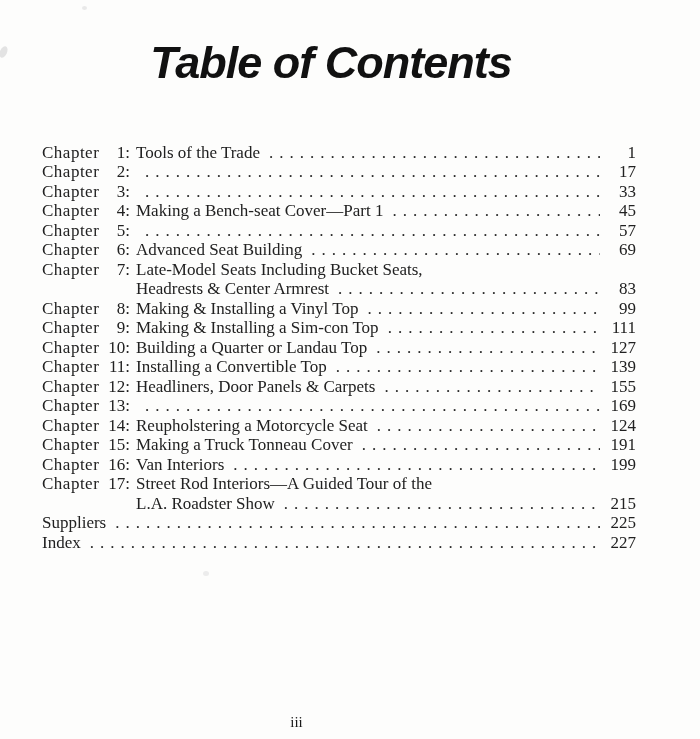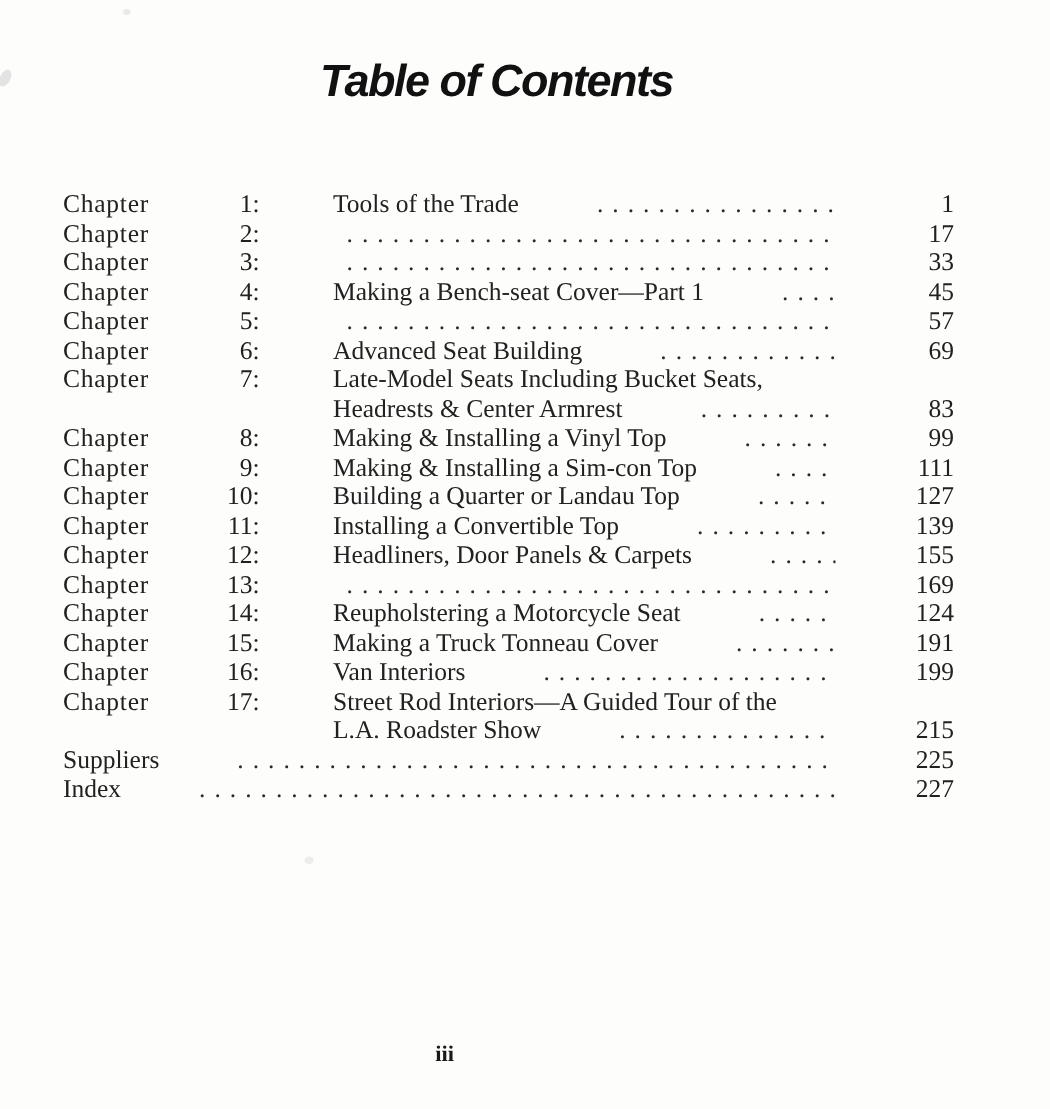--- a/index.html
+++ b/index.html
@@ -24,38 +24,37 @@
     margin-top: 38px;
     width: 700px;
     padding-right: 38px;
     box-sizing: border-box;
     text-align: center;
   }
   .page-title {
     font-family: "Liberation Sans", sans-serif;
     font-style: italic;
     font-weight: 700;
-    font-size: 30px;
+    font-size: 45px;
     line-height: 1.1;
     letter-spacing: -1px;
     color: #111111;
   }
   
   .toc {
     margin: 55px 0 0 42px;
     width: 594px;
   }
   .toc-row {
     display: flex;
     align-items: baseline;
     height: 19.5px;
     line-height: 19.5px;
     font-size: 17px;
     white-space: nowrap;
-    gap: 43px;
   }
   .col-label {
     flex: 0 0 62px;
     letter-spacing: 0.5px;
   }
   .col-num {
     flex: 0 0 26px;
     text-align: right;
     margin-right: 6px;
   }
@@ -72,27 +71,27 @@
     min-width: 14px;
     color: #2a2a2a;
   }
   .col-page {
     flex: 0 0 36px;
     text-align: right;
   }
   
   .footer {
     position: absolute;
-    top: 695px;
+    top: 714px;
     left: 0;
     width: 601px;
     padding-right: 8px;
     box-sizing: border-box;
     text-align: center;
-    font-weight: 700;
+    font-weight: 400;
     font-size: 15px;
     color: #1a1a1a;
   }
   
   .speck {
     position: absolute;
     background: #e2e2e2;
     border-radius: 50%;
   }
   .speck.s1 { left: 82px; top: 6px;  width: 5px; height: 4px; background:#e9e9e9; }

